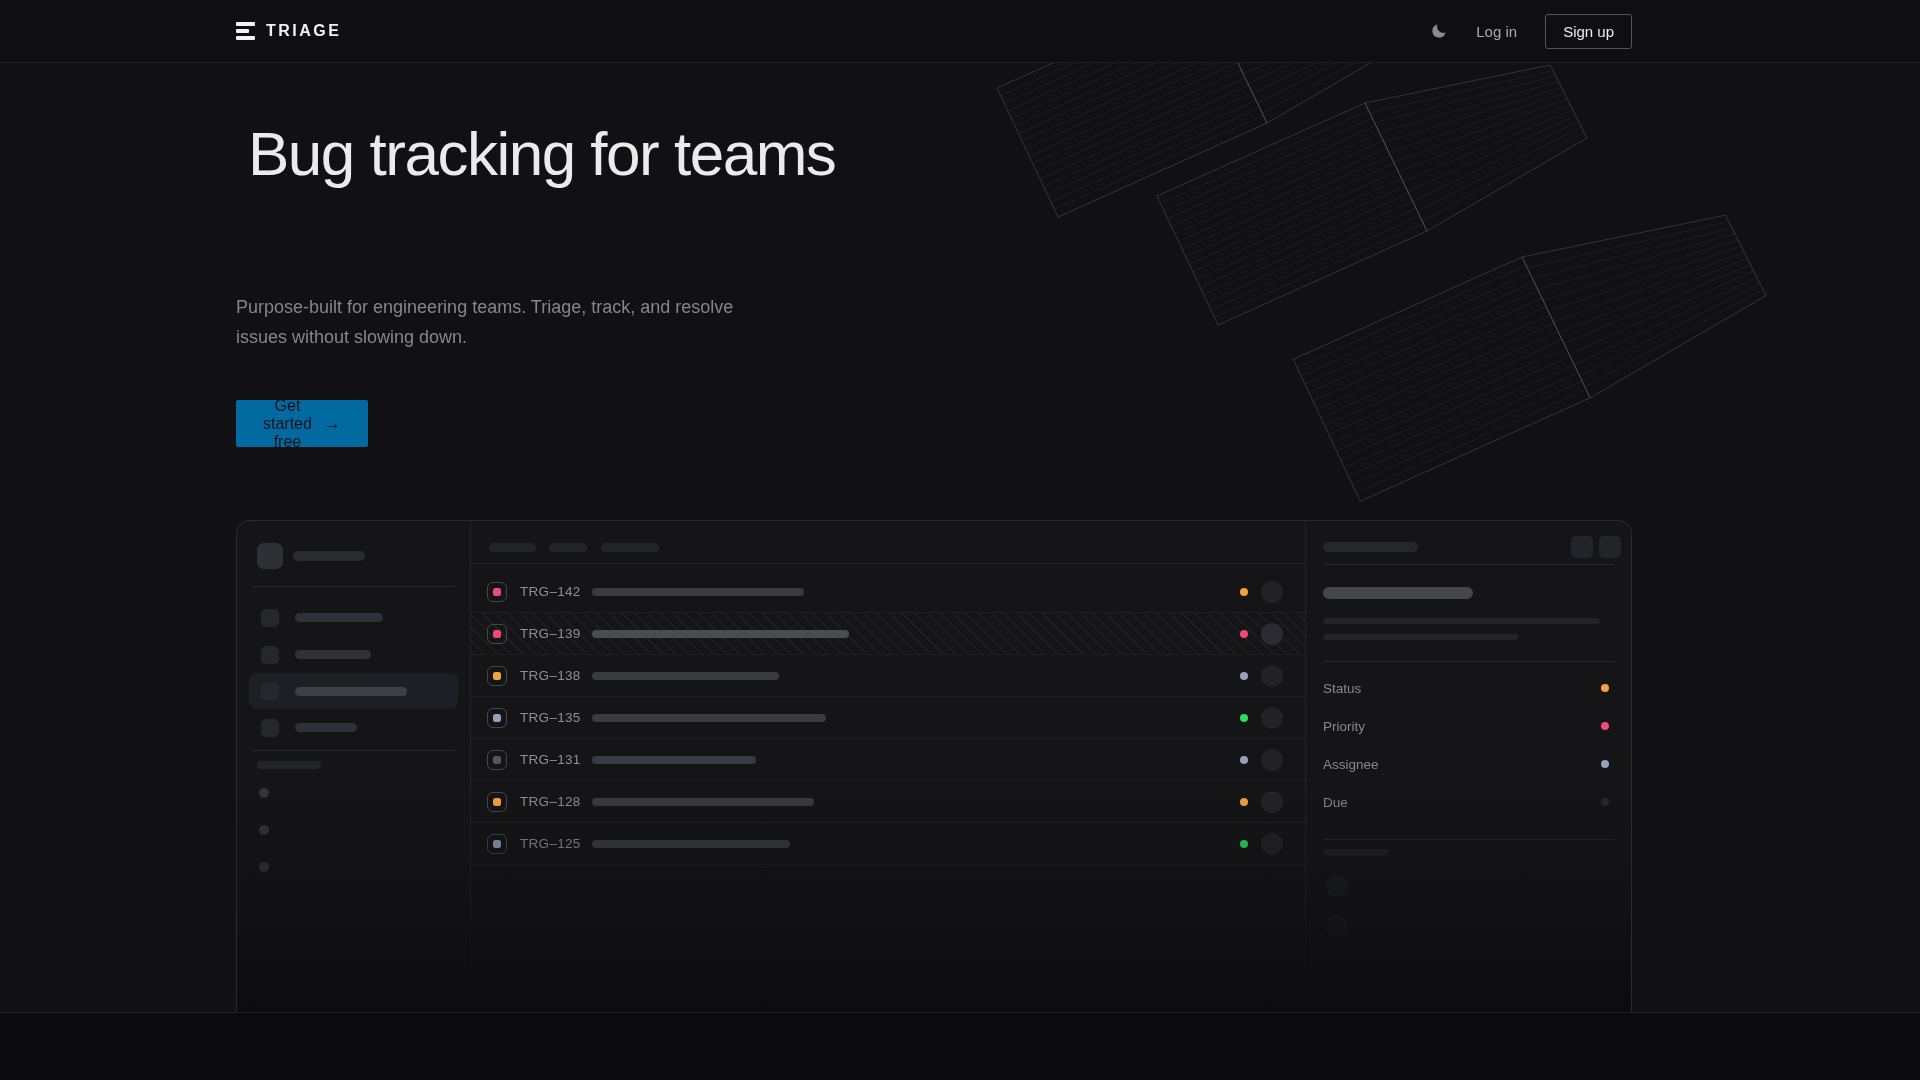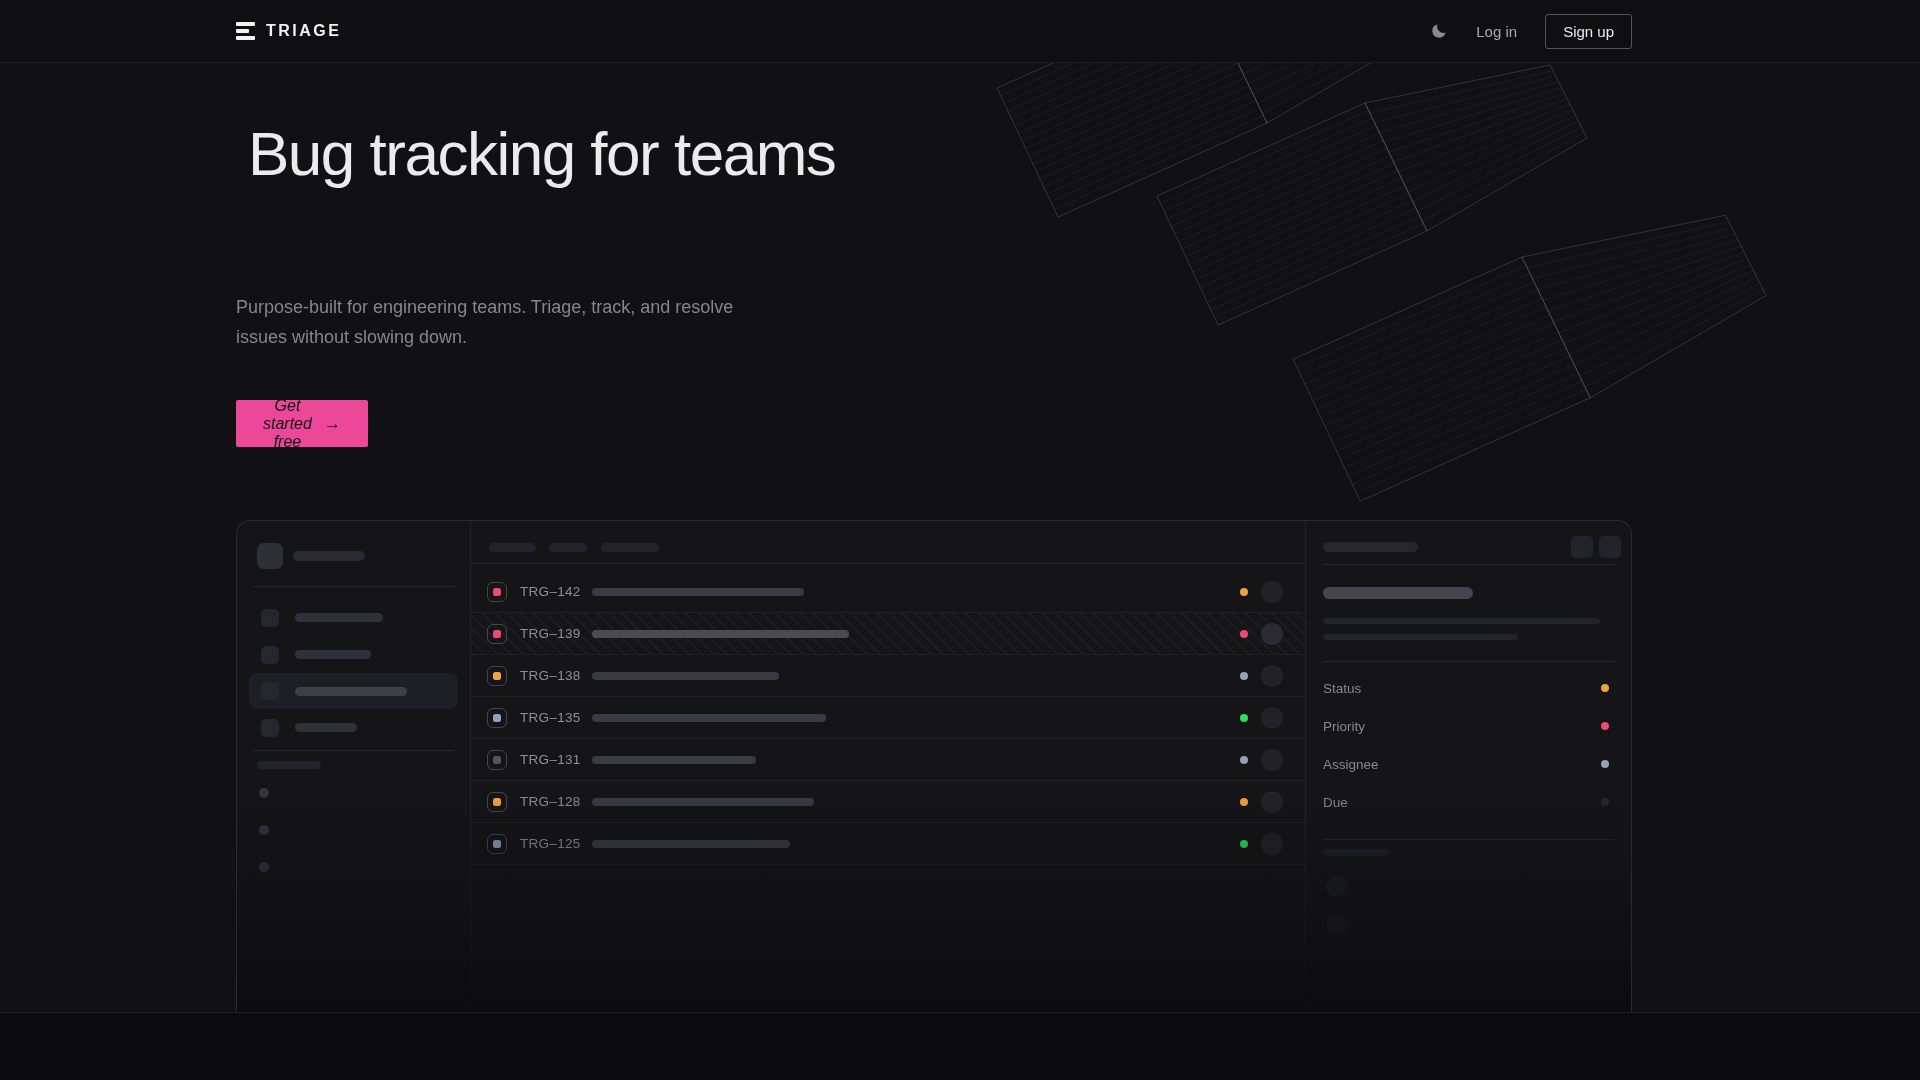--- a/index.html
+++ b/index.html
@@ -27,22 +27,22 @@
     font-size:15px; font-family:inherit; padding:8px 17px; border-radius:3px; cursor:pointer; }
 
   
   .hero { position:absolute; left:236px; top:0; z-index:2; }
   h1 { position:absolute; left:0; top:122px; width:800px;
     font-size:62px; line-height:64px; font-weight:500; letter-spacing:-1.5px; color:#ebebed;margin-left:12px; }
   .subtitle { position:absolute; left:0; top:292px; width:500px;
     font-size:18px; line-height:30px; color:#85858b; }
   .cta { position:absolute; left:0; top:400px; height:47px;
     display:flex; align-items:center; gap:12px; padding:0 27px;
-    background:#ec4899; color:#141417; border:none; border-radius:2px;
-    font-family:inherit; font-size:16px; font-weight:500; cursor:pointer;font-style:italic; }
+    background:#0369a1; color:#141417; border:none; border-radius:2px;
+    font-family:inherit; font-size:16px; font-weight:500; cursor:pointer; }
   .cta .arrow { font-size:17px; }
 
   
   .mockup { position:absolute; left:236px; top:520px; width:1396px; height:492px;
     background:#151518; border:1px solid #2a2a2f; border-bottom:none;
     border-radius:14px 14px 0 0; z-index:2; overflow:hidden; }
   .sk { background:#2a2b30; border-radius:99px; }
 
   .m-sidebar { position:absolute; left:0; top:0; width:234px; height:100%;
     border-right:1px solid #232329; }

